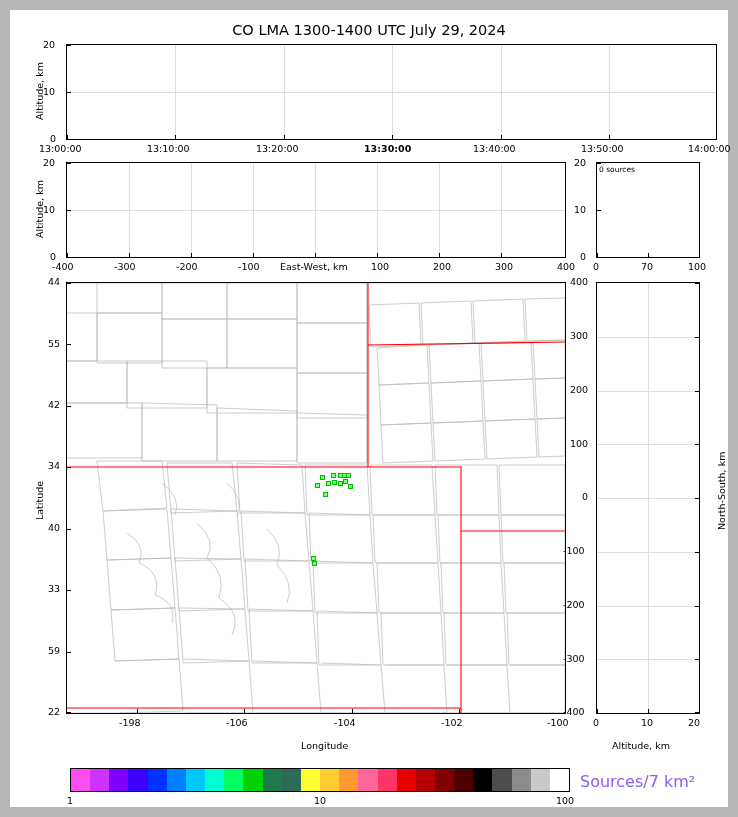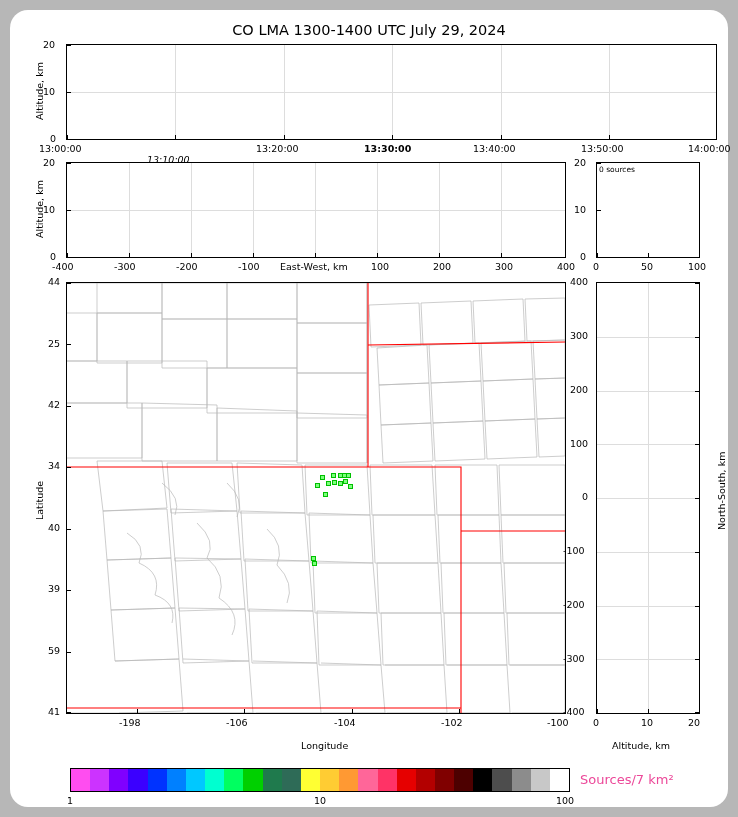--- a/index.html
+++ b/index.html
@@ -7,21 +7,20 @@
     width:738px;height:817px;
     background:#b7b7b7;
     font-family:"DejaVu Sans", sans-serif;
     overflow:hidden;
   }
   #page{
     position:absolute;
     left:10px;top:10px;
     width:718px;height:797px;
     background:#ffffff;
-    border-radius:18px;
   }
   .axes{
     position:absolute;
     background:#ffffff;
     border:1px solid #000000;
     box-sizing:border-box;
   }
   .title{
     position:absolute;
     left:0;top:12px;width:718px;
@@ -69,22 +68,22 @@
   }
   .cbar{
     position:absolute;
     border:1px solid #000;
     box-sizing:border-box;
     display:flex;
   }
   .cbar div{flex:1 1 auto;height:100%;}
   .cbar-label{
     position:absolute;
-    font-size:13px;
-    color:#ec4899;
+    font-size:16px;
+    color:#8b5cf6;
   }
   .cbar-tick{
     position:absolute;
     font-size:9.5px;
     color:#000;
   }
 </style>
 </head>
 <body>
 
@@ -108,21 +107,21 @@
     <div class="tickmark-b" style="left:649px;"></div>
     <div class="tickmark-l" style="top:94px;"></div>
     <div class="tickmark-l" style="top:47px;"></div>
     <div class="tickmark-l" style="top:0px;"></div>
   </div>
   <div class="tick-label" style="left:40px;top:123px;">0</div>
   <div class="tick-label" style="left:33px;top:76px;">10</div>
   <div class="tick-label" style="left:33px;top:29px;">20</div>
   <div class="axis-label vrot" style="left:24px;top:110px;">Altitude, km</div>
   <div class="tick-label" style="left:29px;top:133px;">13:00:00</div>
-  <div class="tick-label" style="left:137px;top:144px;font-style:italic;">13:10:00</div>
+  <div class="tick-label" style="left:137px;top:133px;">13:10:00</div>
   <div class="tick-label" style="left:246px;top:133px;">13:20:00</div>
   <div class="tick-label" style="left:354px;top:133px;font-weight:bold;">13:30:00</div>
   <div class="tick-label" style="left:463px;top:133px;">13:40:00</div>
   <div class="tick-label" style="left:571px;top:133px;">13:50:00</div>
   <div class="tick-label" style="left:678px;top:133px;">14:00:00</div>
 
   <div class="axes" id="ax2" style="left:56px;top:152px;width:500px;height:96px;">
     <div class="gridline-h" style="top:47px;"></div>
     <div class="gridline-v" style="left:62px;"></div>
     <div class="gridline-v" style="left:124px;"></div>
@@ -164,21 +163,21 @@
     <div class="tickmark-b" style="left:102px;"></div>
     <div class="tickmark-l" style="top:94px;"></div>
     <div class="tickmark-l" style="top:47px;"></div>
     <div class="tickmark-l" style="top:0px;"></div>
   </div>
   <div class="small-note" style="left:589px;top:155px;">0 sources</div>
   <div class="tick-label" style="left:570px;top:241px;">0</div>
   <div class="tick-label" style="left:564px;top:194px;">10</div>
   <div class="tick-label" style="left:564px;top:147px;">20</div>
   <div class="tick-label" style="left:583px;top:251px;">0</div>
-  <div class="tick-label" style="left:631px;top:251px;">50</div>
+  <div class="tick-label" style="left:631px;top:251px;">70</div>
   <div class="tick-label" style="left:678px;top:251px;">100</div>
 
   <div class="axes" id="ax4" style="left:56px;top:272px;width:500px;height:432px;">
     <svg class="map-svg" width="498" height="430" viewBox="0 0 498 430">
       <g stroke="#b8b8b8" stroke-width="0.7" fill="none">
 
         <path d="M0,0 L498,0 M0,430 L498,430"></path>
 
         <path d="M30,0 L30,30 L95,30 L95,0"></path>
         <path d="M95,0 L95,36 L160,36 L160,0"></path>
@@ -296,27 +295,27 @@
     <div class="tickmark-l" style="top:307.1px;"></div>
     <div class="tickmark-l" style="top:368.5px;"></div>
     <div class="tickmark-l" style="top:429px;"></div>
     <div class="tickmark-b" style="left:69.9px;"></div>
     <div class="tickmark-b" style="left:177.4px;"></div>
     <div class="tickmark-b" style="left:284.9px;"></div>
     <div class="tickmark-b" style="left:392.4px;"></div>
     <div class="tickmark-b" style="left:498px;"></div>
   </div>
   <div class="tick-label" style="left:38px;top:266px;">44</div>
-  <div class="tick-label" style="left:38px;top:328px;">25</div>
+  <div class="tick-label" style="left:38px;top:328px;">55</div>
   <div class="tick-label" style="left:38px;top:389px;">42</div>
   <div class="tick-label" style="left:38px;top:450px;">34</div>
   <div class="tick-label" style="left:38px;top:512px;">40</div>
-  <div class="tick-label" style="left:38px;top:573px;">39</div>
+  <div class="tick-label" style="left:38px;top:573px;">33</div>
   <div class="tick-label" style="left:38px;top:635px;">59</div>
-  <div class="tick-label" style="left:38px;top:696px;">41</div>
+  <div class="tick-label" style="left:38px;top:696px;">22</div>
   <div class="axis-label vrot" style="left:24px;top:510px;">Latitude</div>
   <div class="tick-label" style="left:109px;top:707px;">-198</div>
   <div class="tick-label" style="left:216px;top:707px;">-106</div>
   <div class="tick-label" style="left:324px;top:707px;">-104</div>
   <div class="tick-label" style="left:431px;top:707px;">-102</div>
   <div class="tick-label" style="left:537px;top:707px;">-100</div>
   <div class="axis-label" style="left:283px;top:730px;padding-left:8px;">Longitude</div>
 
   <div class="axes" id="ax5" style="left:586px;top:272px;width:104px;height:432px;">
     <div class="gridline-v" style="left:51px;"></div>

